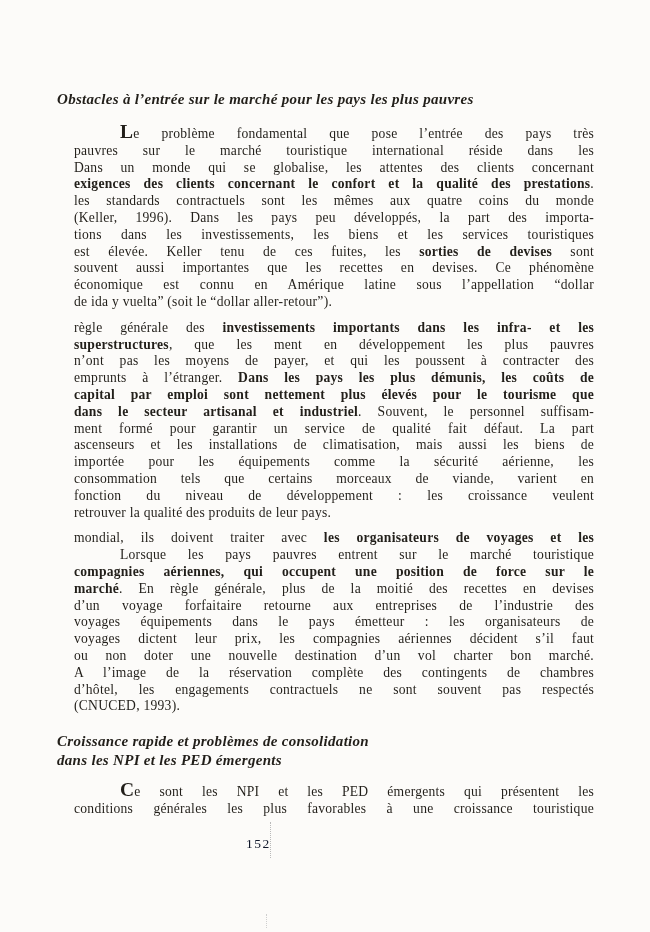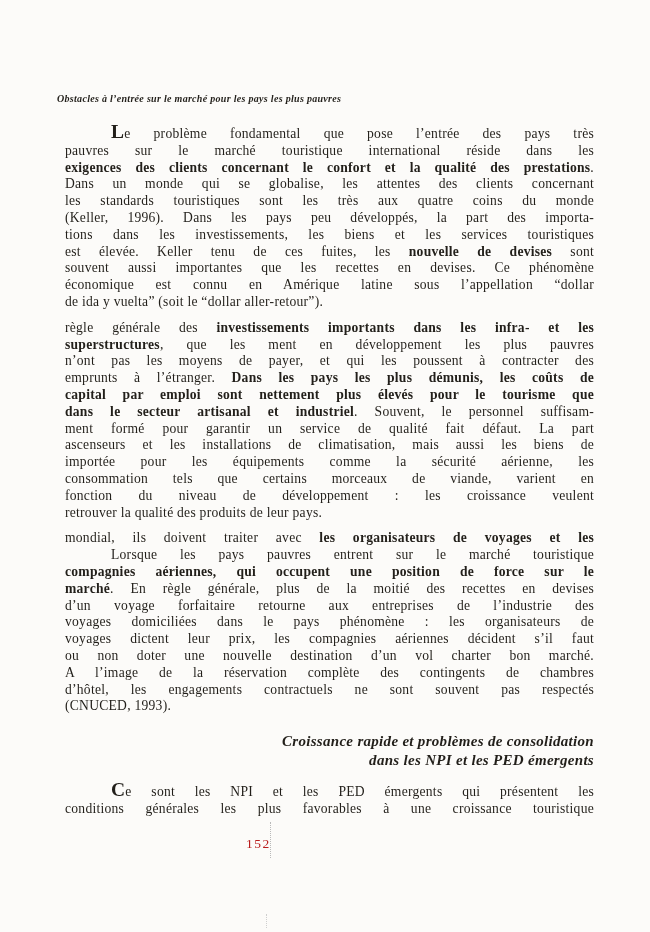--- a/index.html
+++ b/index.html
@@ -17,37 +17,36 @@
   }
   .page{
     position:absolute;inset:0;
     background:var(--bg);
   }
   .textblock{
     position:absolute;
     left:57px;top:90px;width:537px;
   }
   .h1{
-    font-size:10px;
+    font-size:15px;
     font-style:italic;
     font-weight:bold;
     letter-spacing:0.3px;
     margin:0 0 14px 0;
     line-height:18px;
   }
   .h2{
     font-size:15px;
     font-style:italic;
     font-weight:bold;
     letter-spacing:0.3px;
     margin:17px 0 11px 0;
     line-height:18.5px;
-    text-align:right;
   }
-  .para{margin:0 0 9px 8px;}
+  .para{margin:0 0 9px 17px;}
   .line{
     font-size:13.6px;
     line-height:16.8px;
     letter-spacing:0.25px;
     text-align:justify;
     text-align-last:justify;
     white-space:normal;
     hyphens:none;
   }
   .line.last{
@@ -58,21 +57,21 @@
   .init{
     font-size:19.5px;
     font-weight:700;
     line-height:1;
   }
   .pagenum{
     position:absolute;
     left:246px;top:836px;
     font-size:13.5px;
     letter-spacing:1.5px;
-    color:#b91c1c;
+    color:#0f172a;
   }
   .artifact-line{
     position:absolute;
     left:270px;top:822px;
     height:36px;width:0;
     border-left:1.5px dotted #b9b9b9;
   }
   .artifact-dots{
     position:absolute;
     left:266px;top:914px;
@@ -85,26 +84,26 @@
 
 <div class="page">
   <div class="textblock">
 
     <div class="h1">Obstacles à l’entrée sur le marché pour les pays les plus pauvres</div>
 
     <div id="paras-a">
         <div class="para">
           <div class="line"><span class="ind"></span><span class="init">L</span><span>e problème fondamental que pose l’entrée des pays très</span></div>
           <div class="line"><span>pauvres sur le marché touristique international réside dans les</span></div>
+          <div class="line"><span>Dans un monde qui se globalise, les attentes des clients concernant</span></div>
           <div class="line"><span class="b">exigences des clients concernant le confort et la qualité des prestations</span><span>.</span></div>
-          <div class="line"><span>Dans un monde qui se globalise, les attentes des clients concernant</span></div>
-          <div class="line"><span>les standards touristiques sont les très aux quatre coins du monde</span></div>
+          <div class="line"><span>les standards contractuels sont les mêmes aux quatre coins du monde</span></div>
           <div class="line"><span>(Keller, 1996). Dans les pays peu développés, la part des importa-</span></div>
           <div class="line"><span>tions dans les investissements, les biens et les services touristiques</span></div>
-          <div class="line"><span>est élevée. Keller tenu de ces fuites, les </span><span class="b">nouvelle de devises</span><span> sont</span></div>
+          <div class="line"><span>est élevée. Keller tenu de ces fuites, les </span><span class="b">sorties de devises</span><span> sont</span></div>
           <div class="line"><span>souvent aussi importantes que les recettes en devises. Ce phénomène</span></div>
           <div class="line"><span>économique est connu en Amérique latine sous l’appellation “dollar</span></div>
           <div class="line last"><span>de ida y vuelta” (soit le “dollar aller-retour”).</span></div>
         </div>
         <div class="para">
           <div class="line"><span>règle générale des </span><span class="b">investissements importants dans les infra- et les</span></div>
           <div class="line"><span class="b">superstructures</span><span>, que les ment en développement les plus pauvres</span></div>
           <div class="line"><span>n’ont pas les moyens de payer, et qui les poussent à contracter des</span></div>
           <div class="line"><span>emprunts à l’étranger. </span><span class="b">Dans les pays les plus démunis, les coûts de</span></div>
           <div class="line"><span class="b">capital par emploi sont nettement plus élevés pour le tourisme que</span></div>
@@ -115,21 +114,21 @@
           <div class="line"><span>consommation tels que certains morceaux de viande, varient en</span></div>
           <div class="line"><span>fonction du niveau de développement : les croissance veulent</span></div>
           <div class="line last"><span>retrouver la qualité des produits de leur pays.</span></div>
         </div>
         <div class="para">
           <div class="line"><span>mondial, ils doivent traiter avec </span><span class="b">les organisateurs de voyages et les</span></div>
           <div class="line"><span class="ind"></span><span>Lorsque les pays pauvres entrent sur le marché touristique</span></div>
           <div class="line"><span class="b">compagnies aériennes, qui occupent une position de force sur le</span></div>
           <div class="line"><span class="b">marché</span><span>. En règle générale, plus de la moitié des recettes en devises</span></div>
           <div class="line"><span>d’un voyage forfaitaire retourne aux entreprises de l’industrie des</span></div>
-          <div class="line"><span>voyages domiciliées dans le pays phénomène : les organisateurs de</span></div>
+          <div class="line"><span>voyages équipements dans le pays émetteur : les organisateurs de</span></div>
           <div class="line"><span>voyages dictent leur prix, les compagnies aériennes décident s’il faut</span></div>
           <div class="line"><span>ou non doter une nouvelle destination d’un vol charter bon marché.</span></div>
           <div class="line"><span>A l’image de la réservation complète des contingents de chambres</span></div>
           <div class="line"><span>d’hôtel, les engagements contractuels ne sont souvent pas respectés</span></div>
           <div class="line last"><span>(CNUCED, 1993).</span></div>
         </div>
       </div>
 
     <div class="h2">
       <span>Croissance rapide et problèmes de consolidation</span><br>

